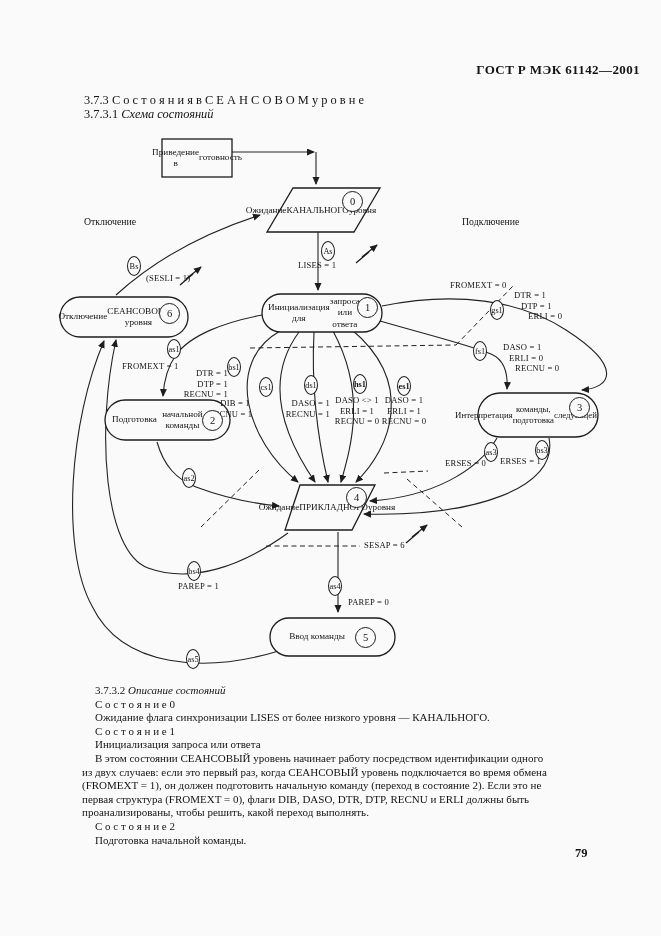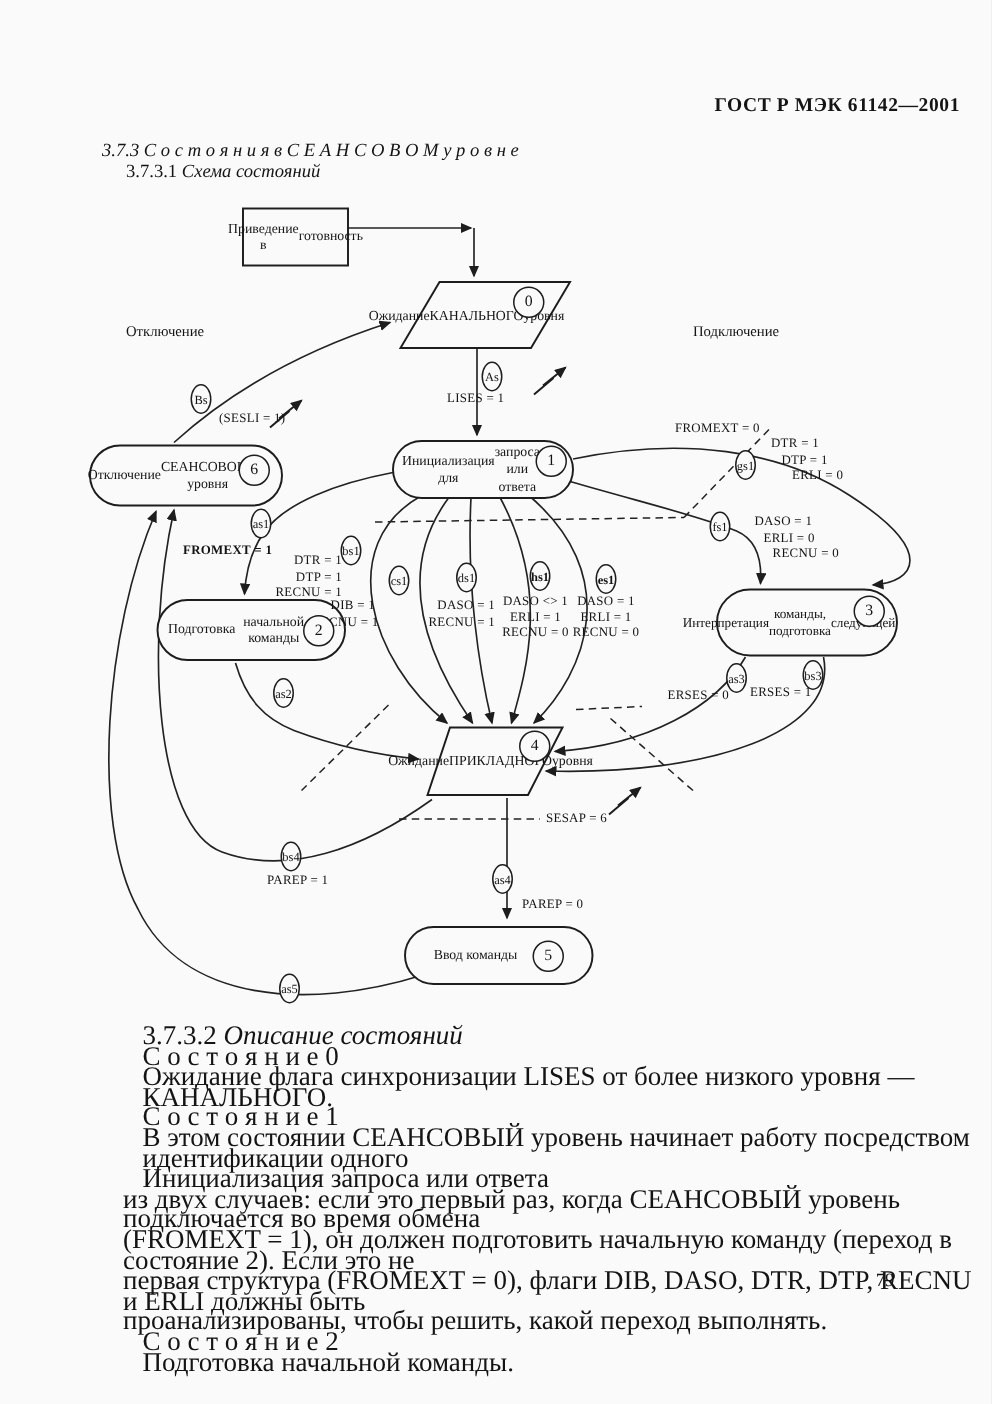--- a/index.html
+++ b/index.html
@@ -25,31 +25,31 @@
     position:absolute; z-index:3; width:21px; height:21px; box-sizing:border-box;
     border:1.3px solid #1d1d1d; border-radius:50%; background:#fafafa;
     font-size:10.5px; display:flex; align-items:center; justify-content:center;
   }
   .node {
     position:absolute; z-index:2; display:flex; flex-direction:row;
     align-items:center; justify-content:center; text-align:center;
     font-size:9.2px; line-height:1.22;
   }
   .desc { position:absolute; left:82px; top:684px; width:566px; z-index:2;
-          font-size:18px; line-height:13.6px; }
+          font-size:11px; line-height:13.6px; }
   .desc .ind { padding-left:13px; }
   .pageno { font-size:12.5px; }
 </style>
 </head>
 <body>
 
 <div class="page">
 
   <div class="lbl header" style="left:390px; top:62px; width:250px; text-align:right;">ГОСТ Р МЭК 61142—2001</div>
-  <div class="lbl h1" style="left:68px; top:93px;font-style:italic;">3.7.3 С о с т о я н и я  в  С Е А Н С О В О М  у р о в н е</div>
+  <div class="lbl h1" style="left:84px; top:93px;">3.7.3 С о с т о я н и я  в  С Е А Н С О В О М  у р о в н е</div>
   <div class="lbl h1" style="left:84px; top:107px;"><span>3.7.3.1 </span><span class="ital">Схема состояний</span></div>
 
   <svg class="diagram" width="661" height="936" viewBox="0 0 661 936">
     <defs>
       <marker id="ah" markerWidth="9" markerHeight="8" refX="7" refY="3.5" orient="auto" markerUnits="userSpaceOnUse">
         <path d="M0,0 L8,3.5 L0,7 Z" fill="#1d1d1d"></path>
       </marker>
     </defs>
 
     <g stroke="#222" stroke-width="1.1" fill="none">
@@ -155,41 +155,41 @@
   <div class="cc" style="left:321px; top:241px;">As</div>
   <div class="cc" style="left:127px; top:256px;">Bs</div>
   <div class="cc" style="left:167px; top:339px;">as1</div>
   <div class="cc" style="left:227px; top:357px;">bs1</div>
   <div class="cc" style="left:259px; top:377px;">cs1</div>
   <div class="cc" style="left:304px; top:375px;">ds1</div>
   <div class="cc" style="left:353px; top:374px;font-weight:bold;">hs1</div>
   <div class="cc" style="left:397px; top:376px;font-weight:bold;">es1</div>
   <div class="cc" style="left:473px; top:341px;">fs1</div>
   <div class="cc" style="left:490px; top:300px;">gs1</div>
-  <div class="cc" style="left:182px; top:452px;">as2</div>
+  <div class="cc" style="left:182px; top:468px;">as2</div>
   <div class="cc" style="left:484px; top:442px;">as3</div>
   <div class="cc" style="left:535px; top:440px;">bs3</div>
   <div class="cc" style="left:328px; top:576px;">as4</div>
   <div class="cc" style="left:187px; top:561px;">bs4</div>
   <div class="cc" style="left:186px; top:649px;">as5</div>
 
   <div class="cond" style="left:298px; top:260px;">LISES = 1</div>
   <div class="cond" style="left:146px; top:273px;">(SESLI = 1)</div>
   <div class="cond" style="left:450px; top:280px;">FROMEXT = 0</div>
   <div class="cond" style="left:514px; top:290px;">
     <div>DTR = 1</div>
     <div style="padding-left:7px;">DTP = 1</div>
     <div style="padding-left:14px;">ERLI = 0</div>
   </div>
   <div class="cond" style="left:503px; top:342px;">
     <div>DASO = 1</div>
     <div style="padding-left:6px;">ERLI = 0</div>
     <div style="padding-left:12px;">RECNU = 0</div>
   </div>
-  <div class="cond" style="left:122px; top:361px;font-weight:bold;">FROMEXT = 1</div>
+  <div class="cond" style="left:122px; top:361px;">FROMEXT = 1</div>
   <div class="cond" style="left:182px; top:368px; width:46px; text-align:right;">
     <div>DTR = 1</div>
     <div>DTP = 1</div>
     <div>RECNU = 1</div>
   </div>
   <div class="cond" style="left:208px; top:398px; width:42px; text-align:right;">
     <div>DIB = 1</div>
     <div>RECNU = 1</div>
   </div>
   <div class="cond" style="left:282px; top:398px; width:48px; text-align:right;">
@@ -210,25 +210,25 @@
   <div class="cond" style="left:500px; top:456px;">ERSES = 1</div>
   <div class="cond" style="left:364px; top:540px;">SESAP = 6</div>
   <div class="cond" style="left:178px; top:581px;">PAREP = 1</div>
   <div class="cond" style="left:348px; top:597px;">PAREP = 0</div>
 
   <div class="desc">
     <div class="ind"><span>3.7.3.2 </span><span class="ital">Описание состояний</span></div>
     <div class="ind">С о с т о я н и е  0</div>
     <div class="ind">Ожидание флага синхронизации LISES от более низкого уровня — КАНАЛЬНОГО.</div>
     <div class="ind">С о с т о я н и е  1</div>
+    <div class="ind">Инициализация запроса или ответа</div>
     <div class="ind">В этом состоянии СЕАНСОВЫЙ уровень начинает работу посредством идентификации одного</div>
-    <div class="ind">Инициализация запроса или ответа</div>
     <div>из двух случаев: если это первый раз, когда СЕАНСОВЫЙ уровень подключается во время обмена</div>
     <div>(FROMEXT = 1), он должен подготовить начальную команду (переход в состояние 2). Если это не</div>
     <div>первая структура (FROMEXT = 0), флаги DIB, DASO, DTR, DTP, RECNU и ERLI должны быть</div>
     <div>проанализированы, чтобы решить, какой переход выполнять.</div>
     <div class="ind">С о с т о я н и е  2</div>
     <div class="ind">Подготовка начальной команды.</div>
   </div>
 
-  <div class="lbl pageno" style="left:575px; top:846px; width:30px; text-align:center;">79</div>
+  <div class="lbl pageno" style="left:575px; top:846px; width:30px; text-align:left;font-weight:bold;">79</div>
 
 </div>
 
 </body></html>

